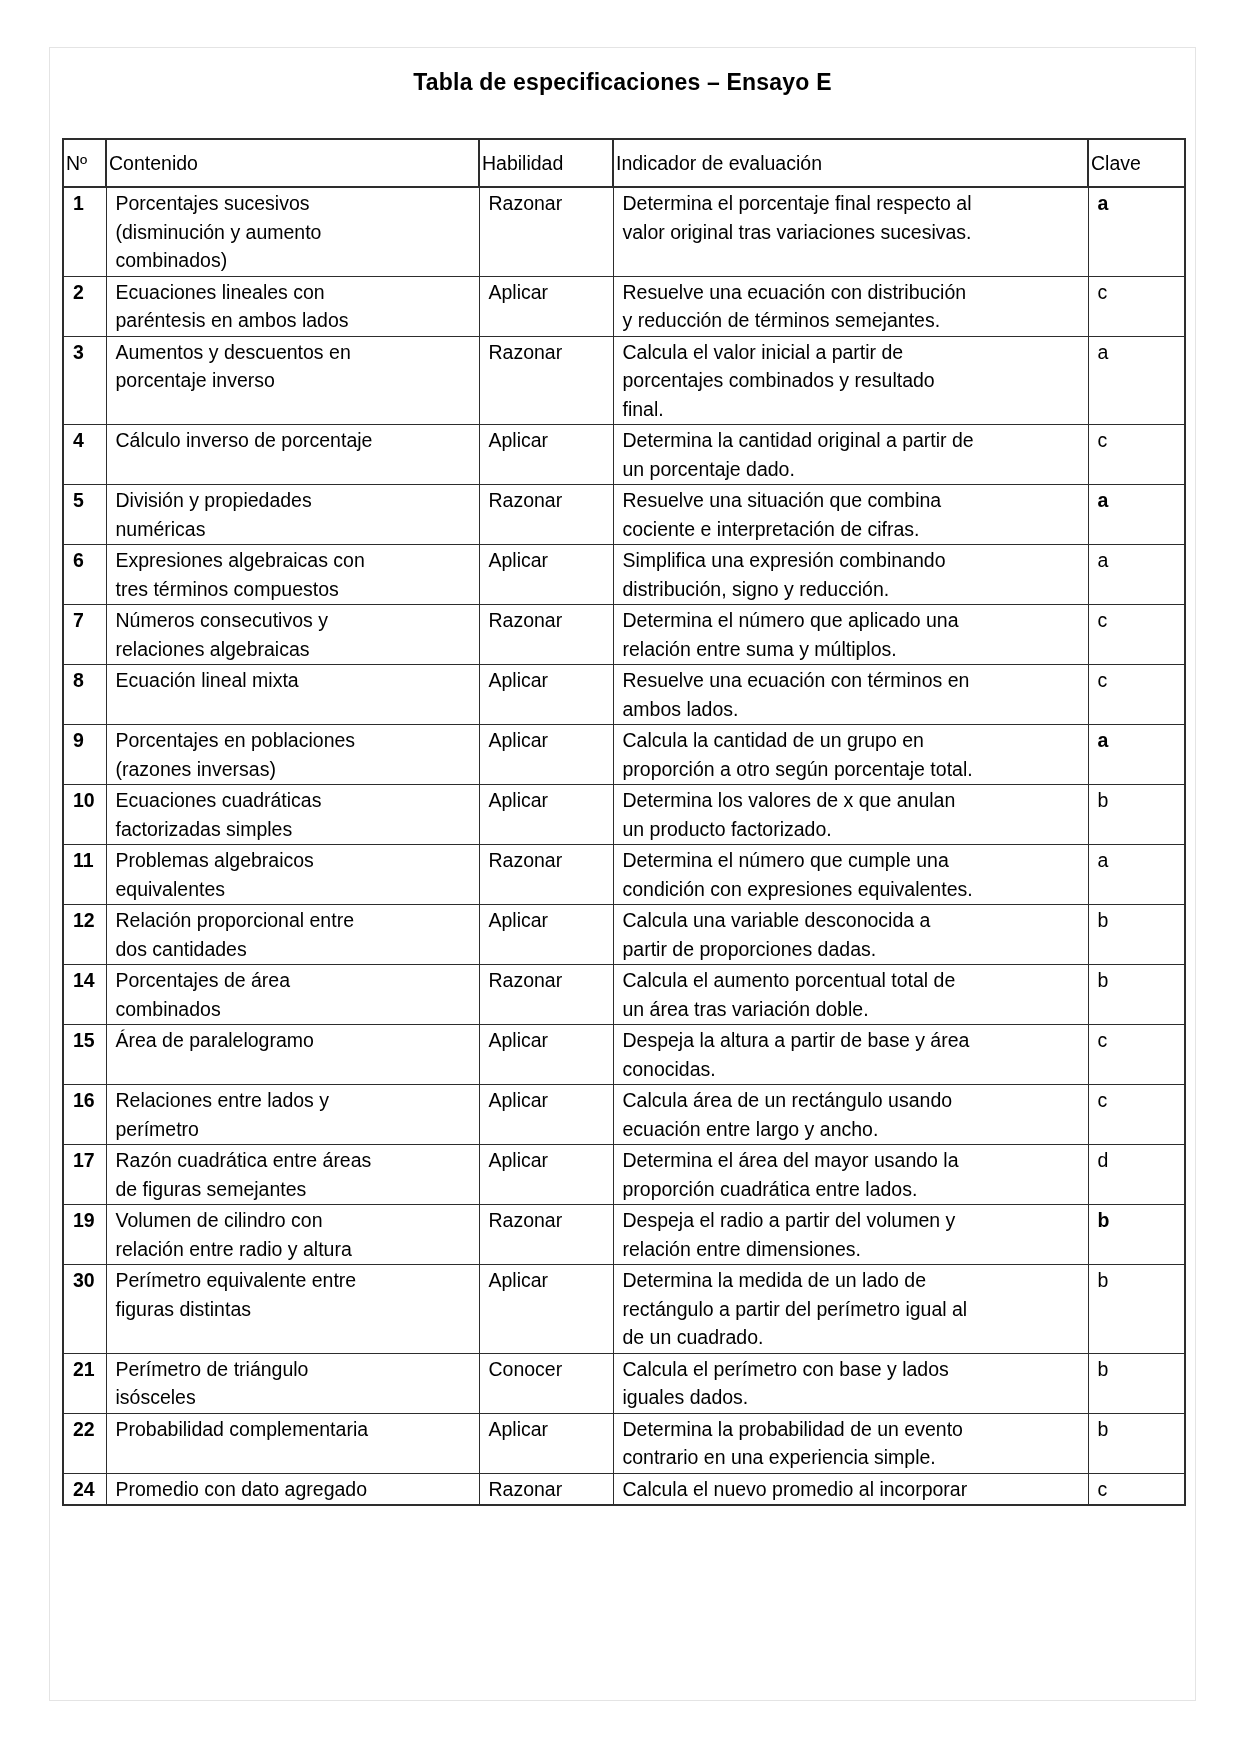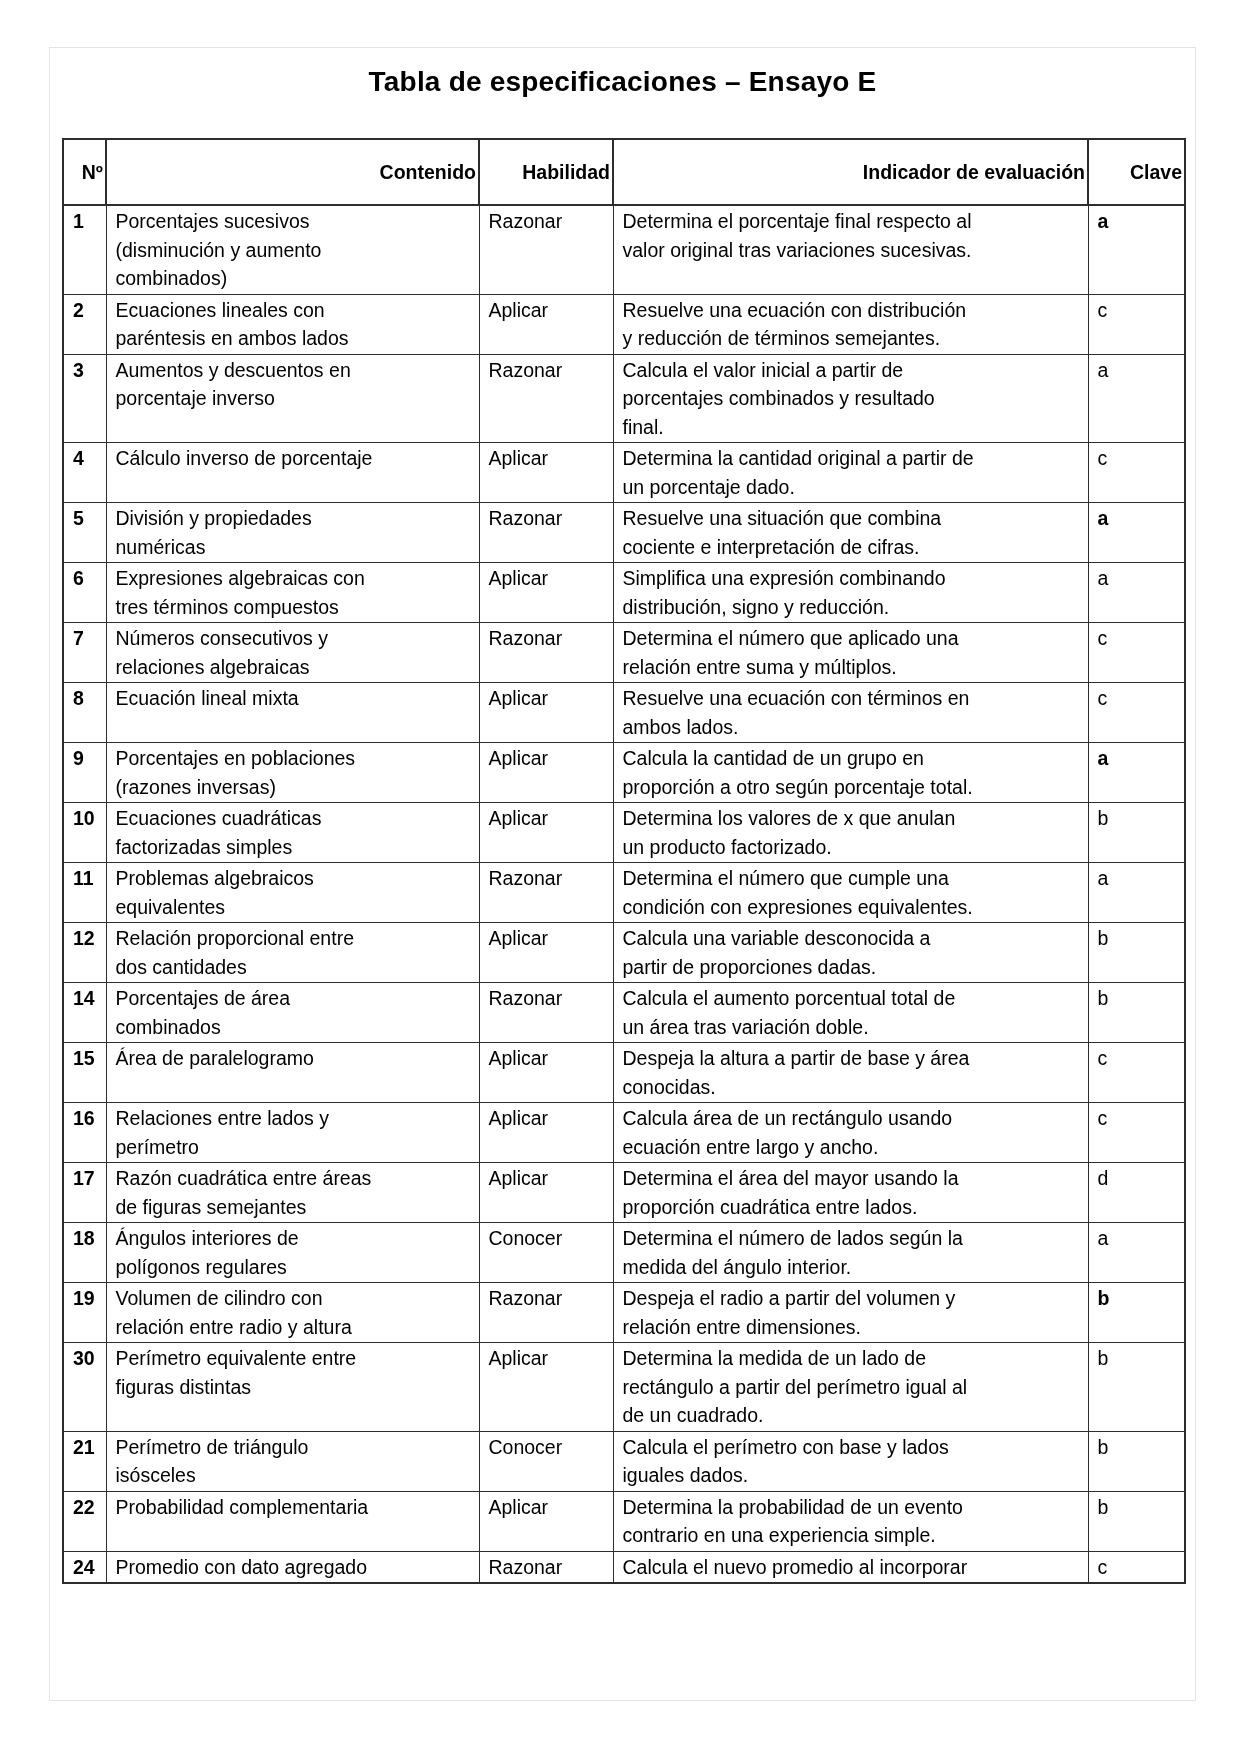--- a/index.html
+++ b/index.html
@@ -19,45 +19,45 @@
     left: 49px;
     top: 47px;
     width: 1147px;
     height: 1654px;
     box-sizing: border-box;
     background: #ffffff;
     border: 1px solid #e4e4e4;
   }
   .doc-title {
     margin: 20px 0 0 0;
-    font-size: 28px;
+    font-size: 23px;
     line-height: 28px;
     font-weight: bold;
     text-align: center;
     letter-spacing: 0.2px;
   }
   table.spec {
     border-collapse: collapse;
     table-layout: fixed;
     margin: 42px 0 0 12px;
     width: 1122px;
     border: 2px solid #2d2d2d;
   }
   col.c1 { width: 43px; }
   col.c2 { width: 373px; }
   col.c3 { width: 134px; }
   col.c4 { width: 475px; }
   col.c5 { width: 97px; }
   table.spec th {
     border: 2px solid #2d2d2d;
     font-size: 19.5px;
-    font-weight: bold;
-    text-align: right;
+    font-weight: normal;
+    text-align: left;
     line-height: 26px;
-    padding: 19px 2px;
+    padding: 10px 2px;
     vertical-align: middle;
     overflow: hidden;
   }
   table.spec td {
     border: 1.5px solid #2d2d2d;
     font-size: 19.5px;
     line-height: 28.5px;
     padding: 1px 9px 1px 9px;
     vertical-align: top;
     text-align: left;
@@ -234,29 +234,20 @@
         <tr>
     <td class="c-num">17</td>
     <td class="c-content">Razón cuadrática entre áreas
 de figuras semejantes</td>
     <td class="c-skill">Aplicar</td>
     <td class="c-indicator">Determina el área del mayor usando la
 proporción cuadrática entre lados.</td>
     <td class="c-key">d</td>
   </tr>
         <tr>
-    <td class="c-num">18</td>
-    <td class="c-content">Ángulos interiores de
-polígonos regulares</td>
-    <td class="c-skill">Conocer</td>
-    <td class="c-indicator">Determina el número de lados según la
-medida del ángulo interior.</td>
-    <td class="c-key">a</td>
-  </tr>
-        <tr>
     <td class="c-num">19</td>
     <td class="c-content">Volumen de cilindro con
 relación entre radio y altura</td>
     <td class="c-skill">Razonar</td>
     <td class="c-indicator">Despeja el radio a partir del volumen y
 relación entre dimensiones.</td>
     <td class="c-key key-bold">b</td>
   </tr>
         <tr>
     <td class="c-num">30</td>

